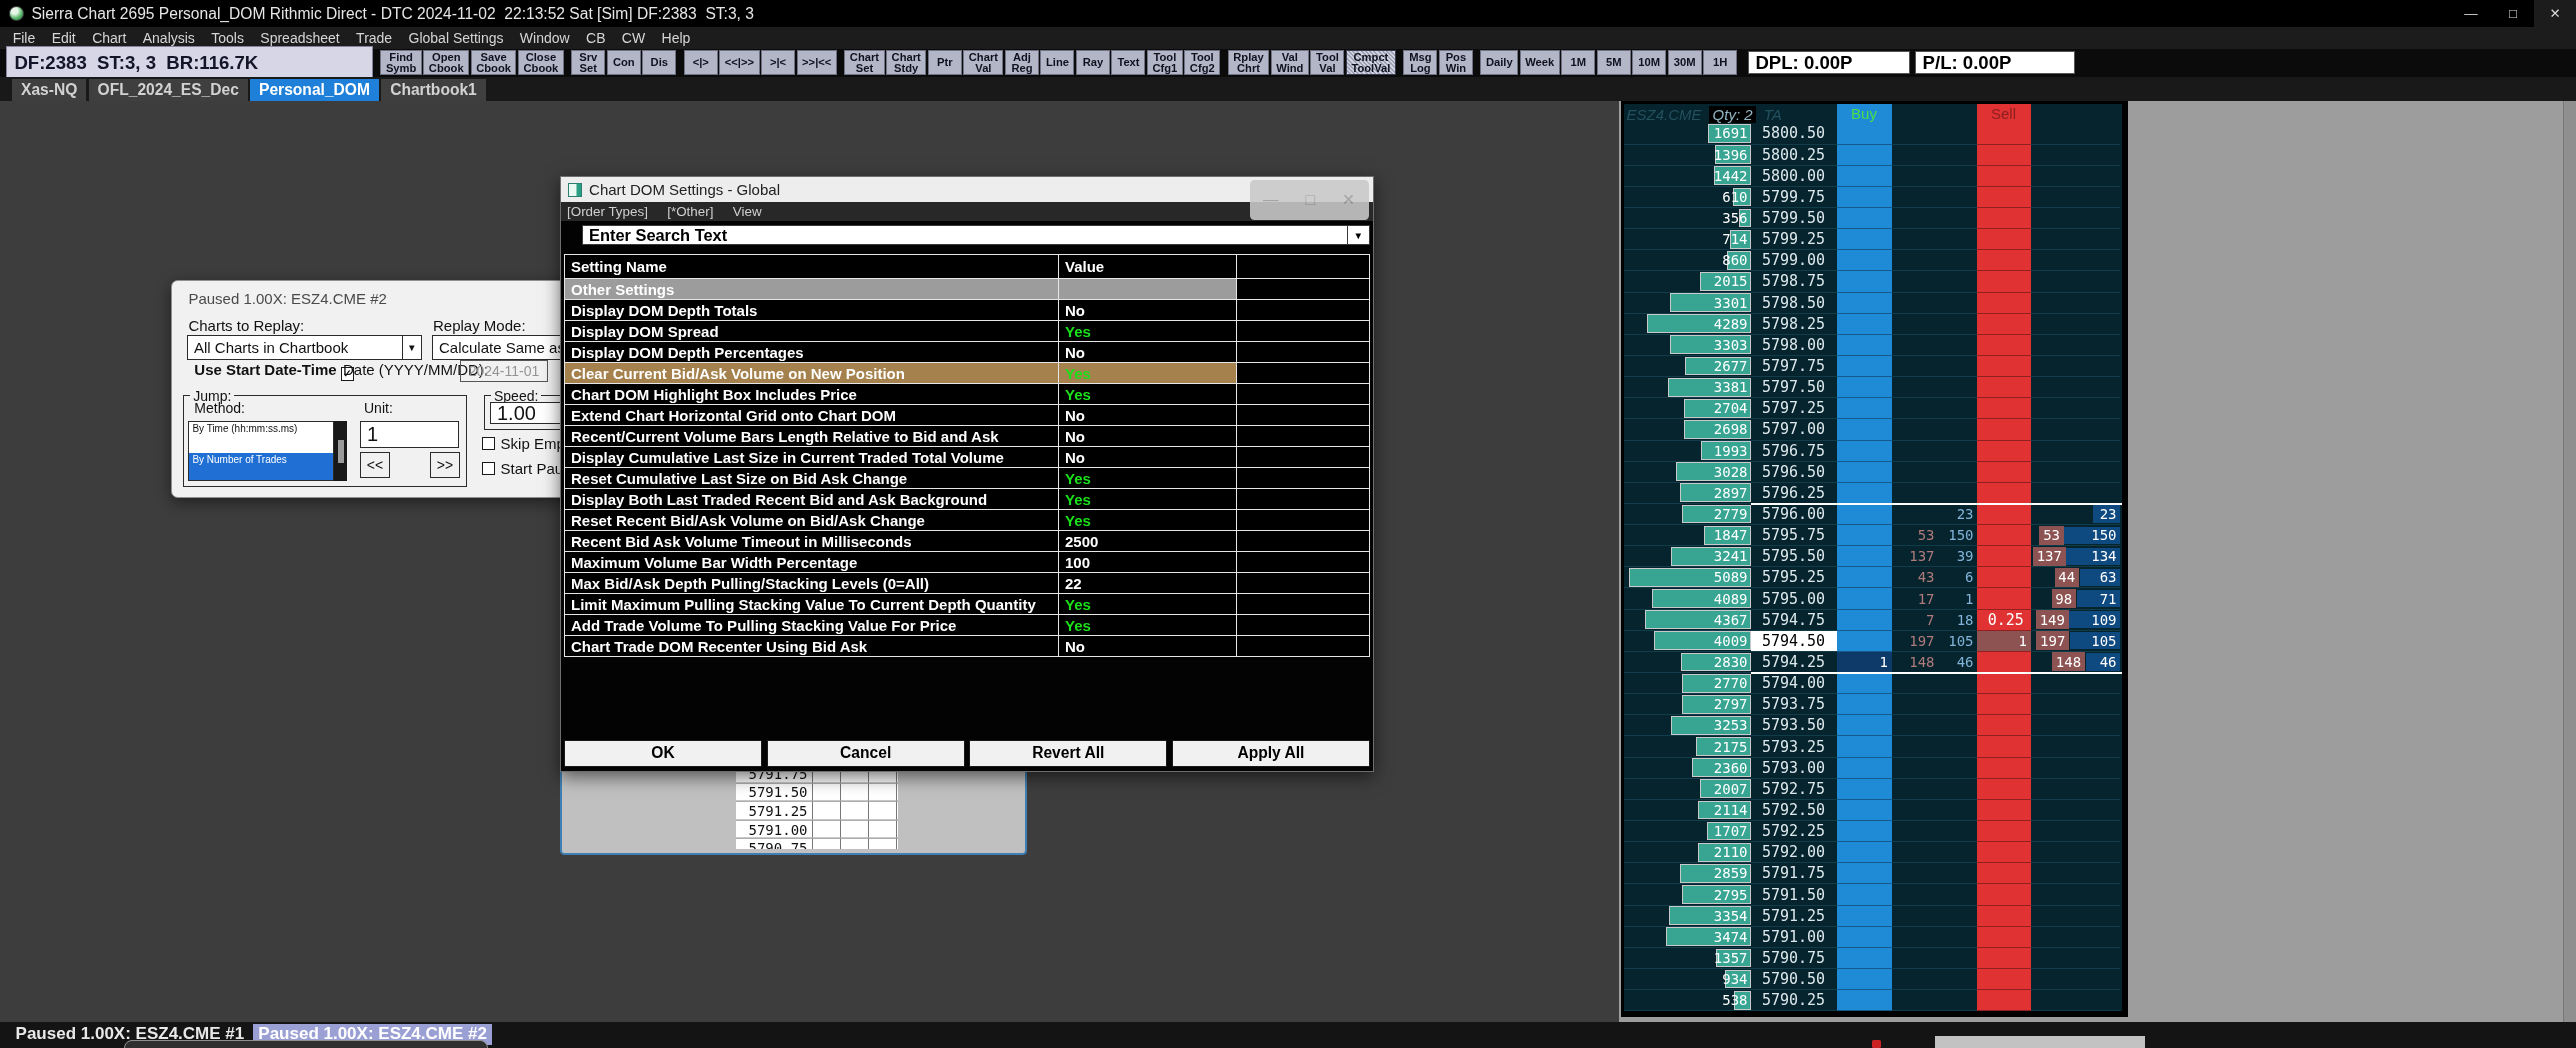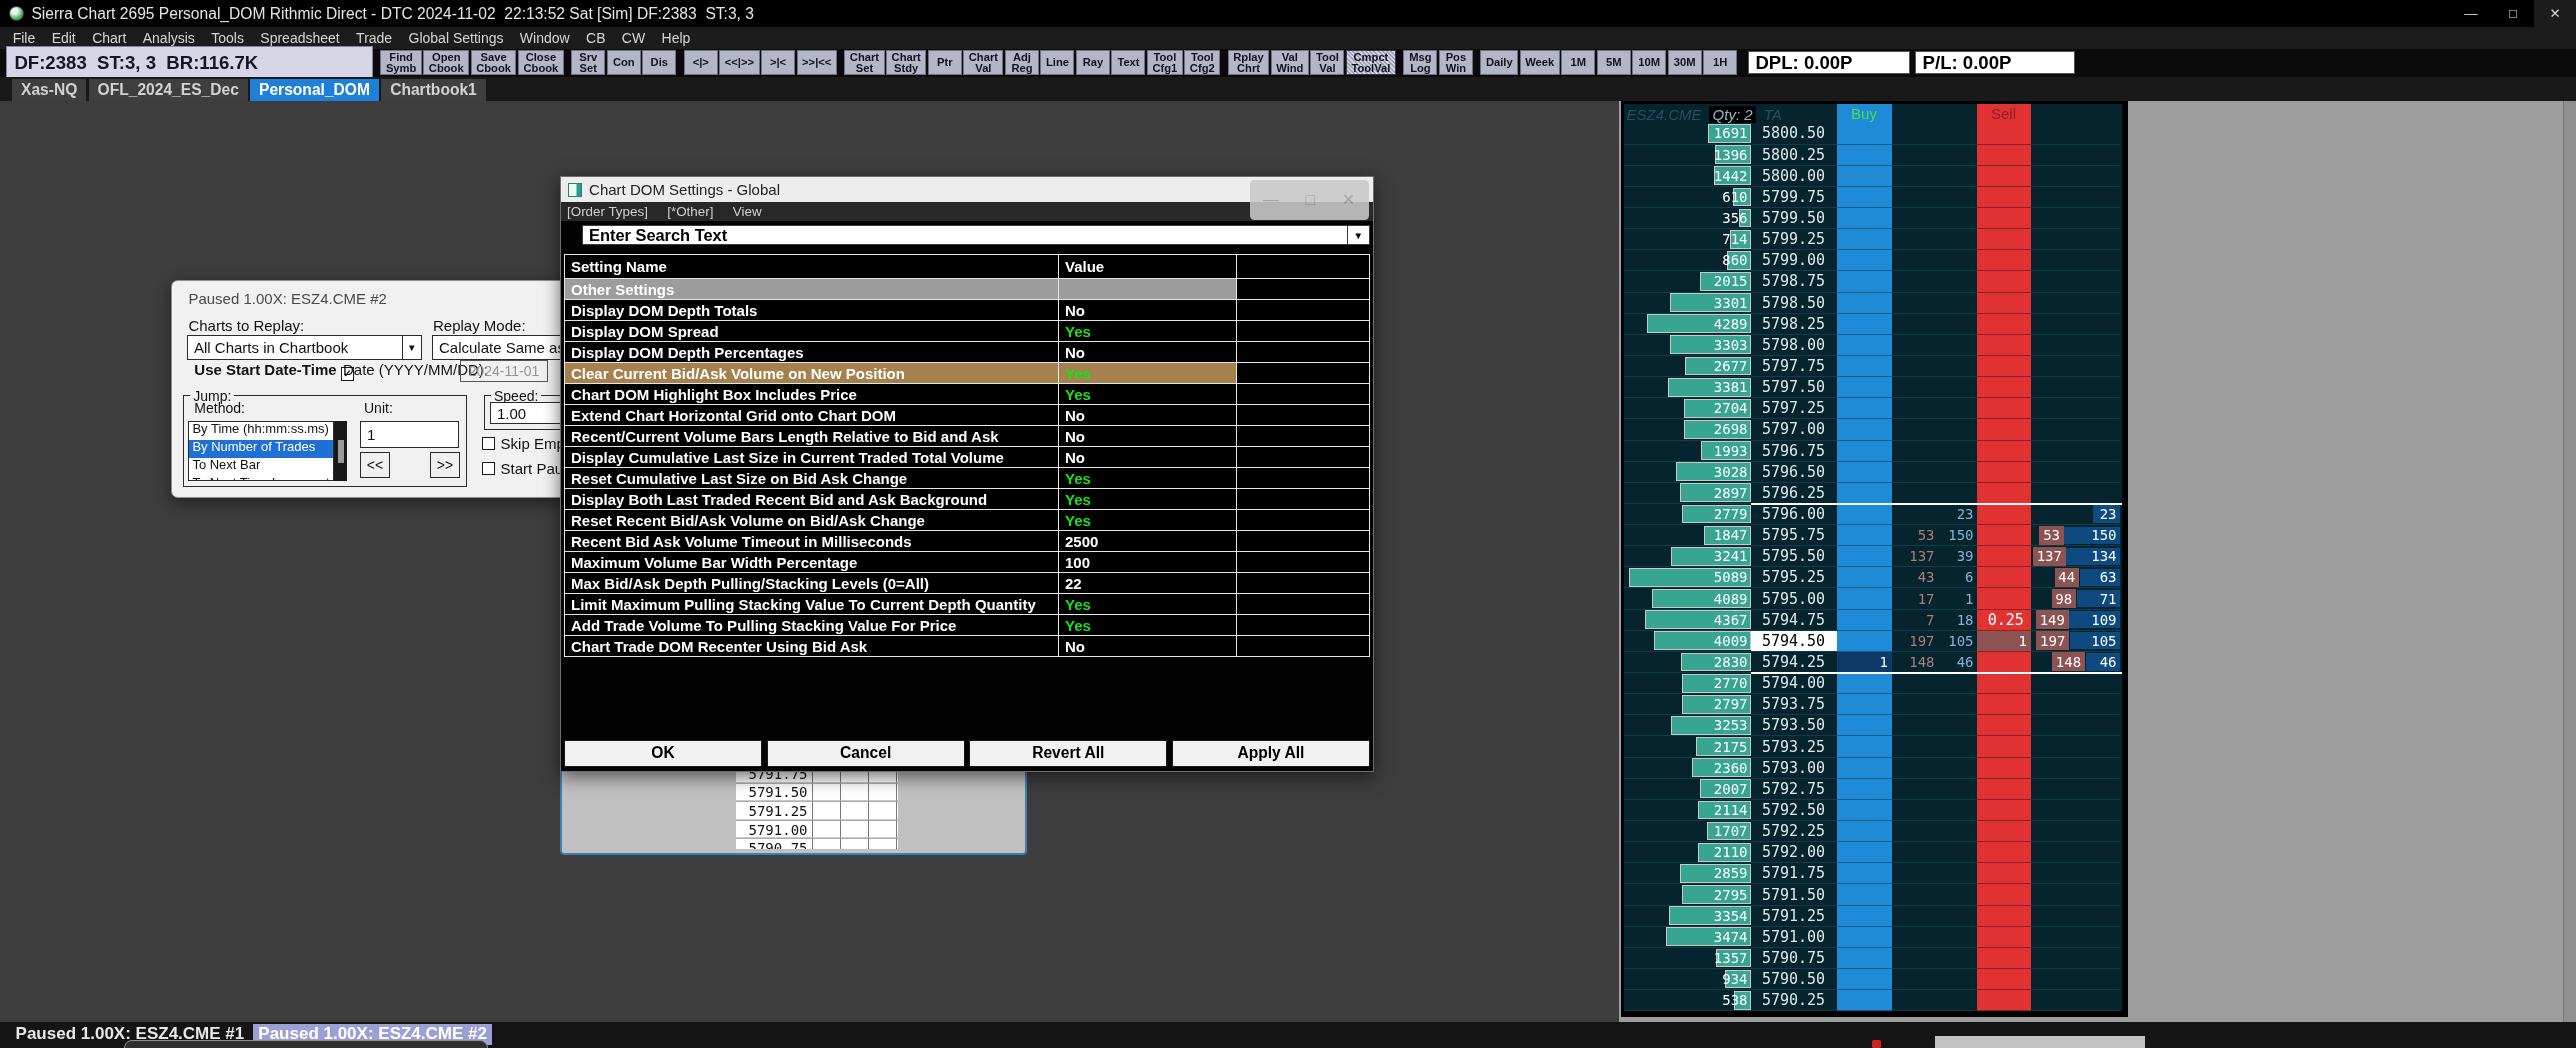--- a/index.html
+++ b/index.html
@@ -80,25 +80,25 @@
   .cb { display:inline-block; width:13.4px; height:13.4px; border:1.5px solid #1a1a1a; background:#fff;
         text-align:center; font-size:10.4px; line-height:11.2px; vertical-align:-2.2px; }
   .rp-datebox { position:absolute; left:288px; top:79px; width:88px; height:22.3px;
                 border:1.5px solid #555; color:#949494; font-size:14px;
                 display:flex; align-items:center; justify-content:center; }
   .rp-group { position:absolute; border:1.5px solid #2b2b2b; }
   .rp-legend { position:absolute; top:-8.2px; left:6px; background:#f1f1f1; padding:0 3px;
                font-size:14px; }
   .rp-list { position:absolute; left:16.4px; top:140px; width:146px; height:60px; background:#fff;
              border:1.5px solid #2b2b2b; overflow:hidden; }
-  .mitem { height:18px; font-size:13px; line-height:14px; padding-left:3px; white-space:nowrap; }
+  .mitem { height:31px; font-size:10px; line-height:14px; padding-left:3px; white-space:nowrap; }
   .mitem.selected { background:#1f6fd4; color:#fff; }
   .rp-scroll { position:absolute; left:162px; top:140px; width:13.4px; height:60px; background:#181818; }
   .rp-thumb { position:absolute; left:3.7px; top:19.4px; width:6px; height:22.3px; background:#9a9a9a; }
-  .rp-input { position:absolute; background:#fff; border:1.5px solid #2b2b2b; font-size:15px;
+  .rp-input { position:absolute; background:#fff; border:1.5px solid #2b2b2b; font-size:20px;
               display:flex; align-items:center; padding-left:6px; }
   .rp-btn { position:absolute; width:30px; height:26px; border:1.5px solid #2b2b2b; background:#f1f1f1;
             display:flex; align-items:center; justify-content:center; font-size:14px; }
   .rp-check { position:absolute; font-size:15px; display:flex; align-items:center; gap:5.2px;
               white-space:nowrap; }
 
   
   .settings { position:absolute; left:560px; top:75px; width:814px; height:596px; z-index:30;
               background:#030303; border:0.7px solid #6e6e6e; box-shadow:0 4.5px 16.4px rgba(0,0,0,.55); }
   .sd-title { height:25px; background:#ededed; display:flex; align-items:center; position:relative; }

